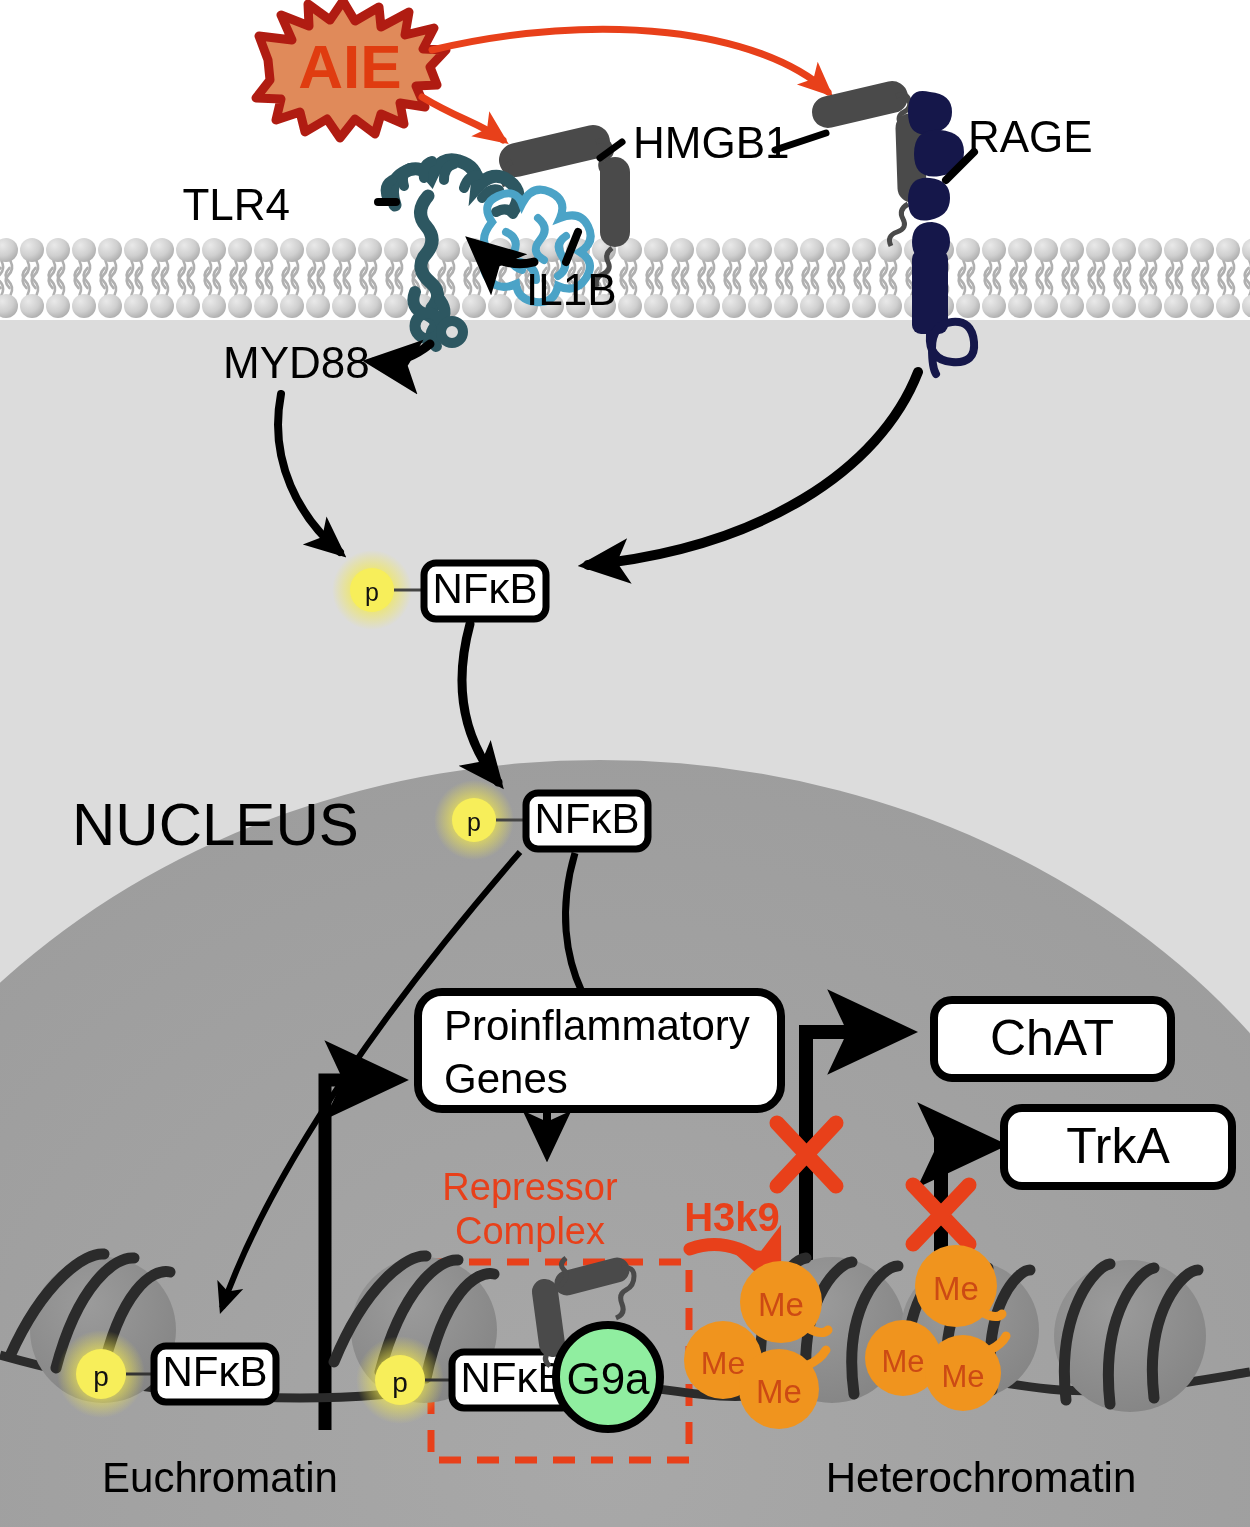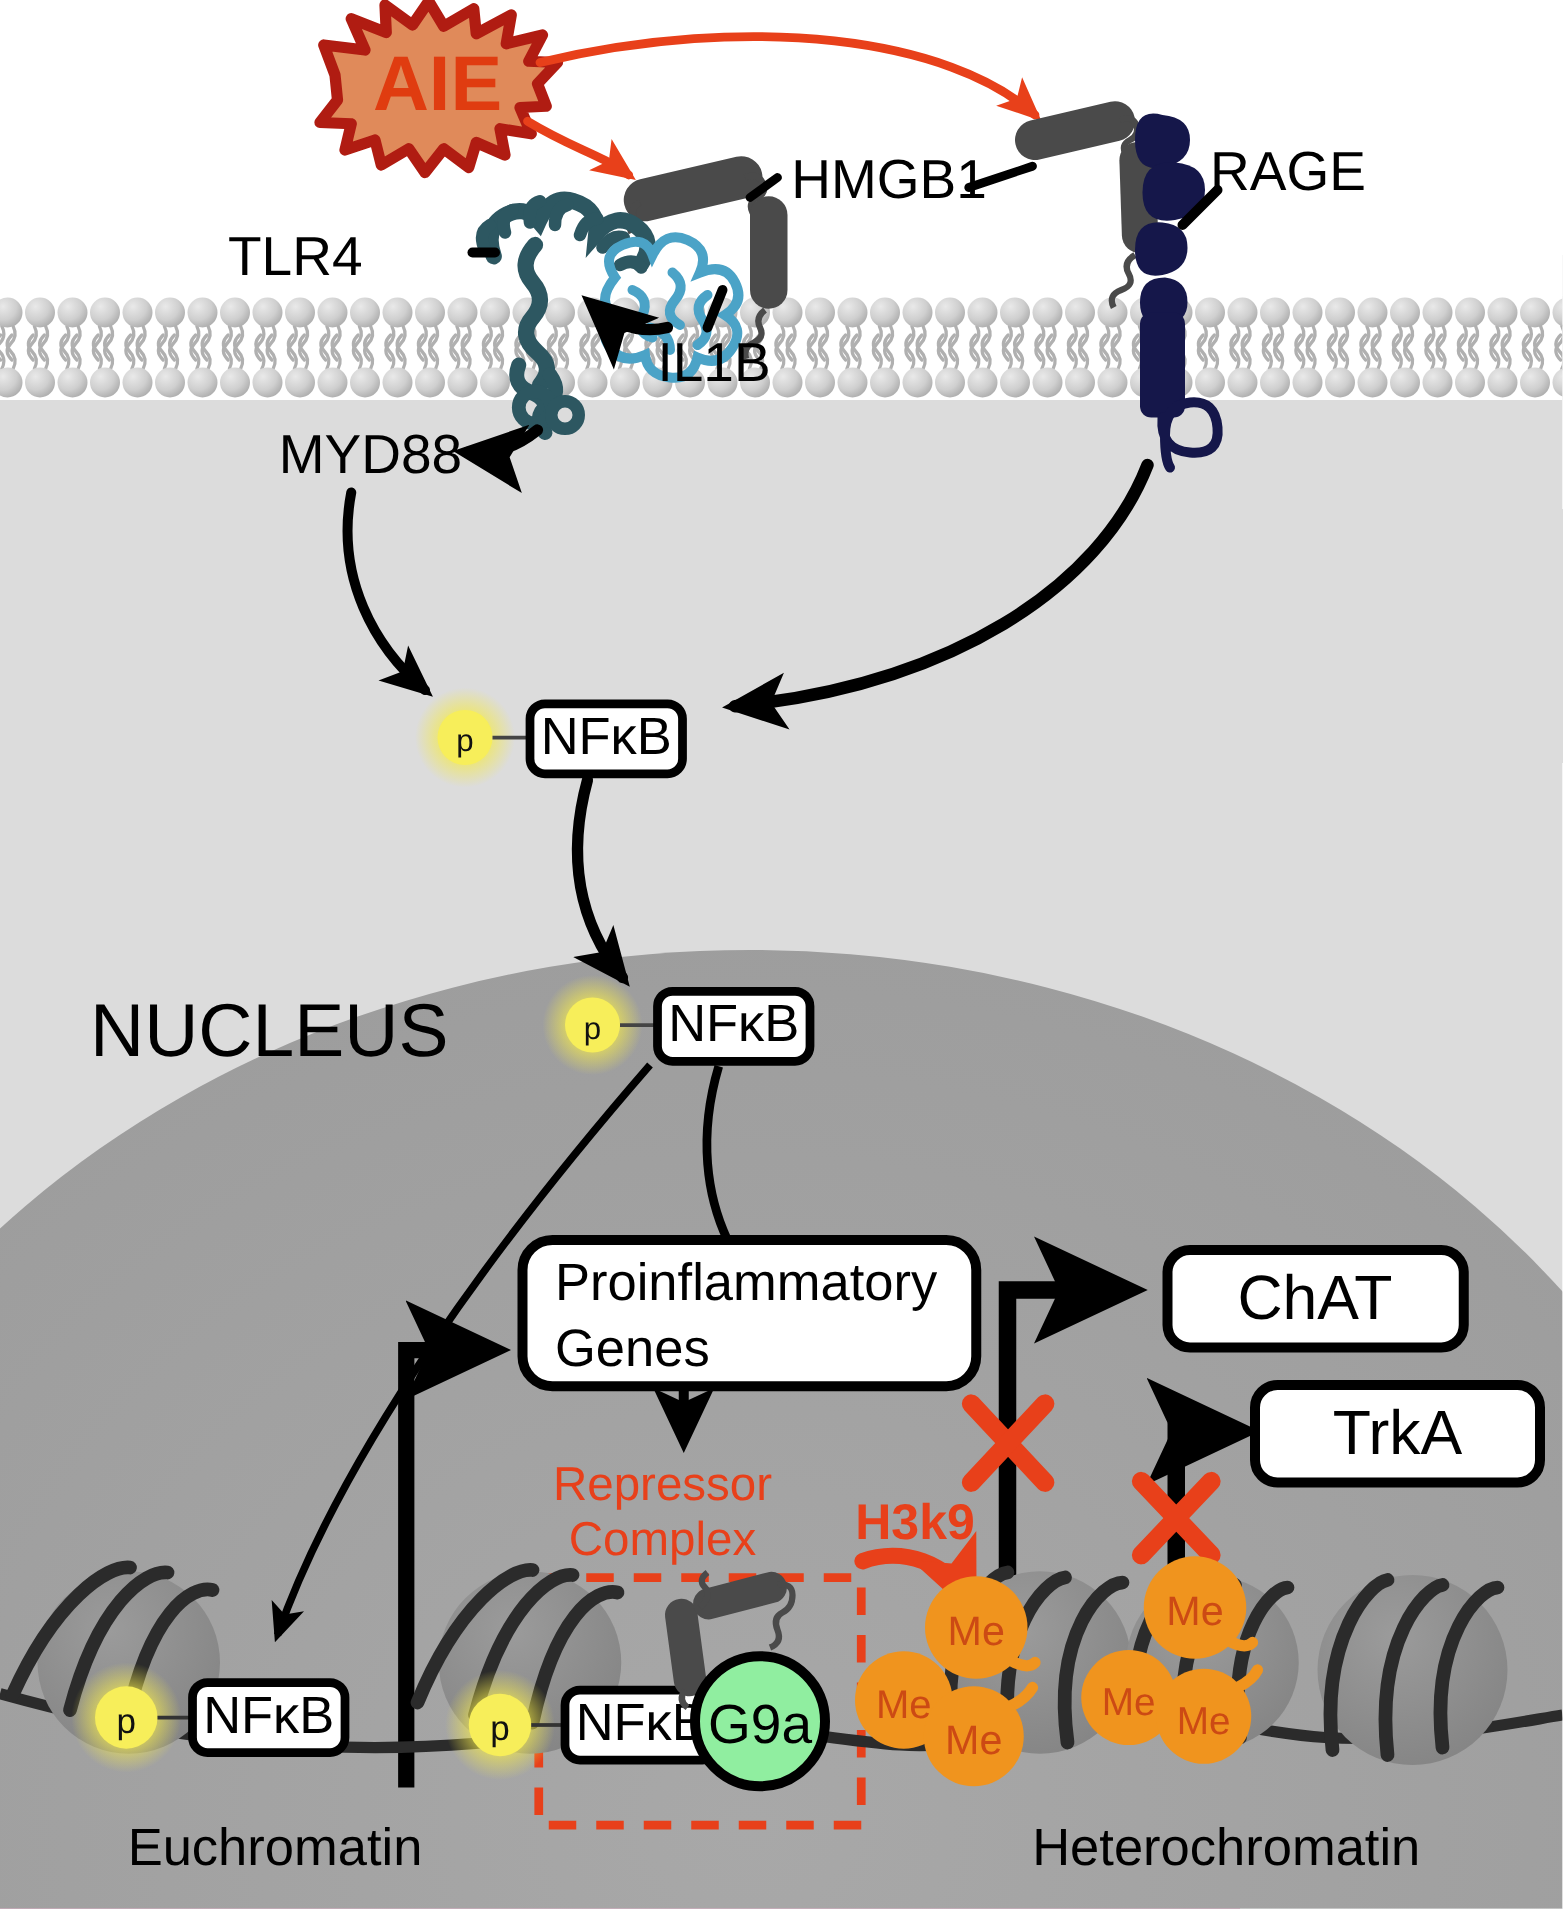--- a/index.html
+++ b/index.html
@@ -7,21 +7,21 @@
     width: 1250px;
     height: 1527px;
     font-family: "Liberation Sans", sans-serif;
     background: #ffffff;
     overflow: hidden;
   }
   #canvas {
     position: relative;
     width: 992px;
     height: 1527px;
-    background: #ec4899;
+    background: #f97316;
   }
   #canvas svg.layer {
     position: absolute;
     top: 0; left: 0;
     width: 1250px;
     height: 1527px;
   }
   .txt { font-family: "Liberation Sans", sans-serif; }
 </style>
 </head>

